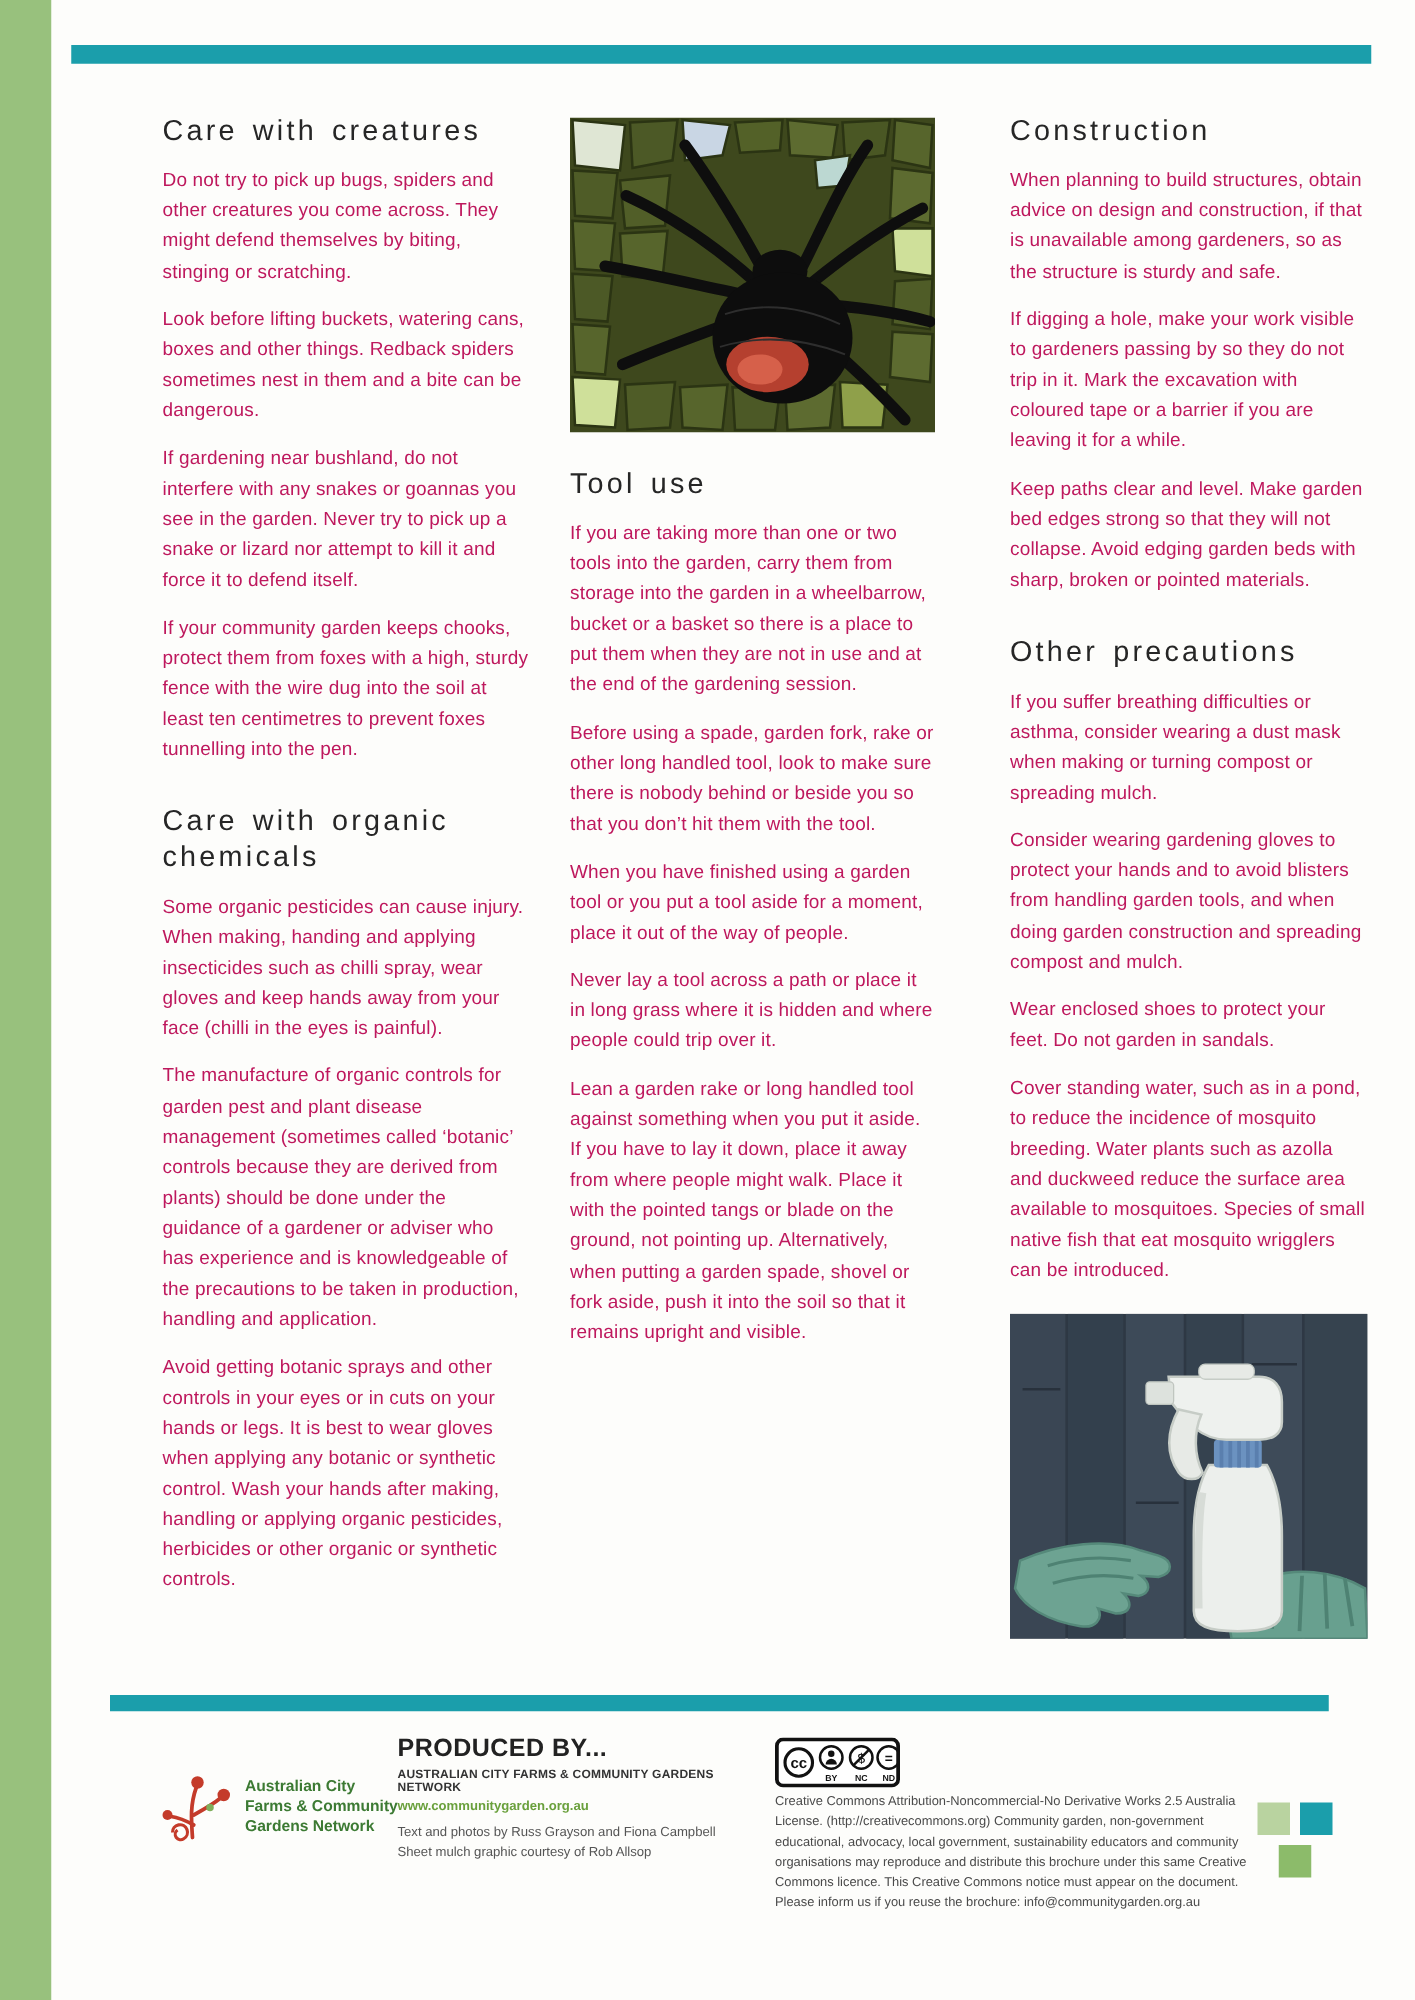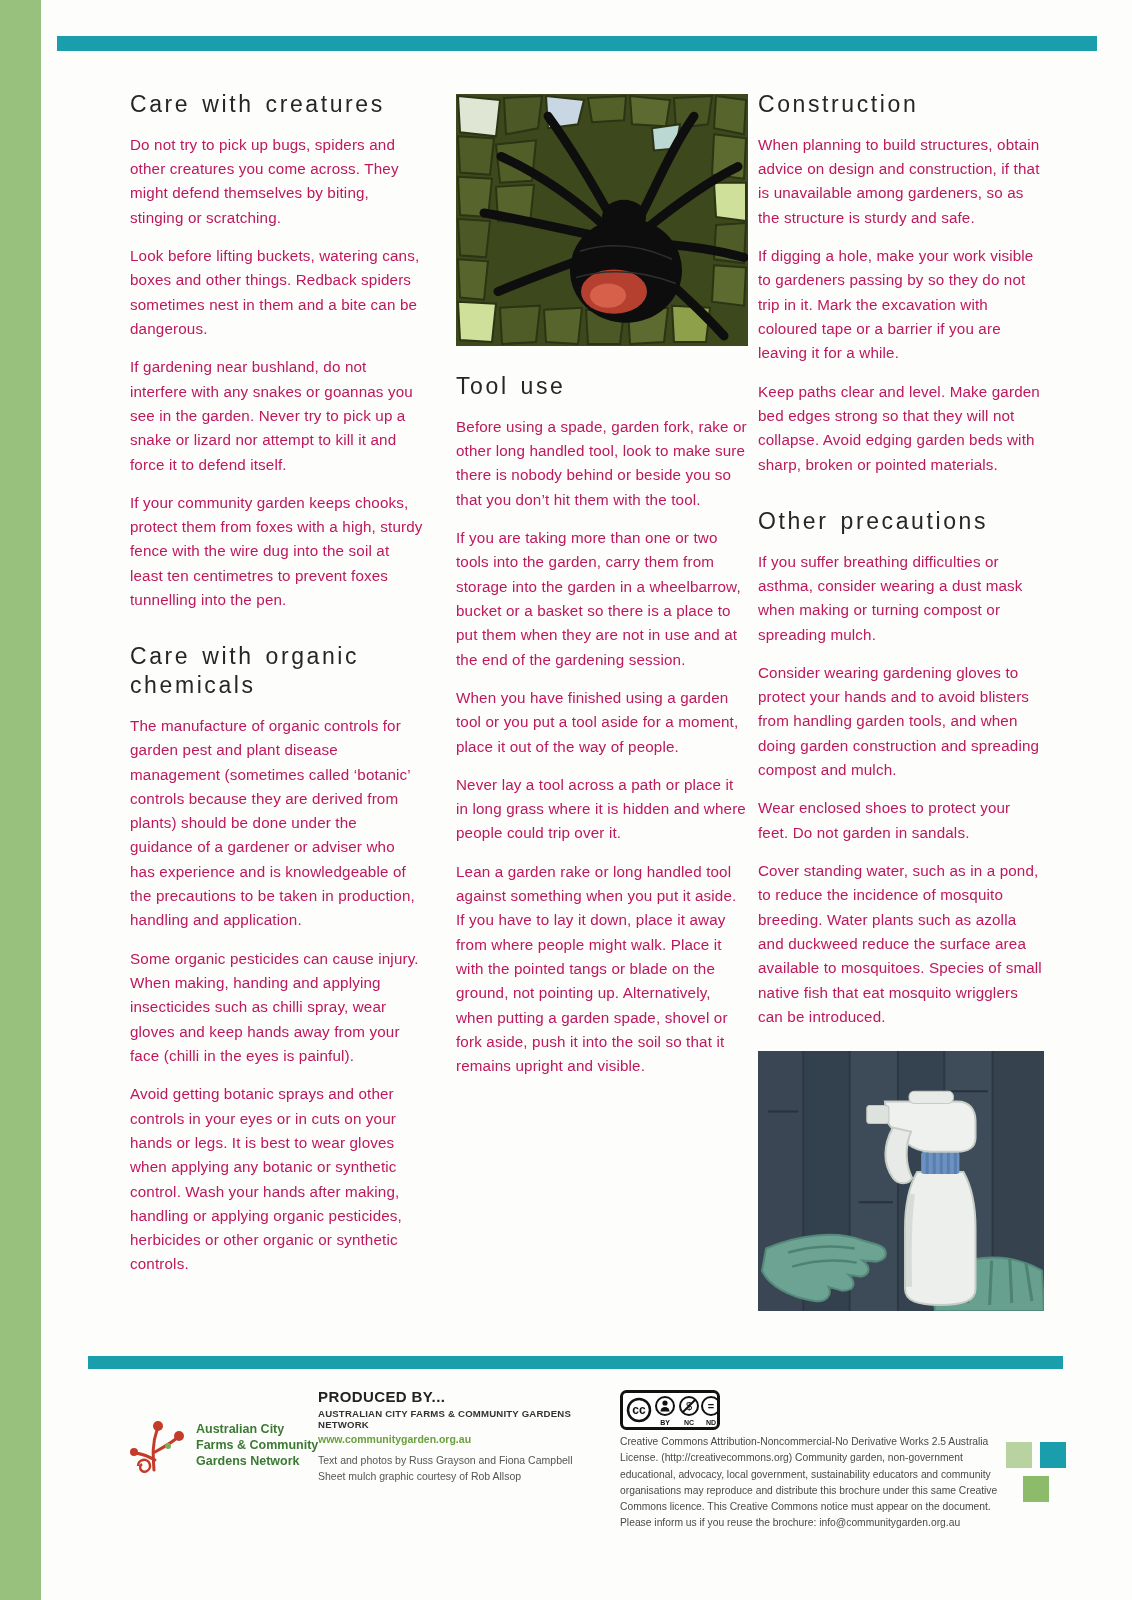--- a/index.html
+++ b/index.html
@@ -11,38 +11,38 @@
   .left-strip { position:absolute; left:0; top:0; width:41px; height:1600px;
     background:var(--strip_green,#98c17d); }
   .top-bar { position:absolute; left:57px; top:36px; width:1040px; height:15px;
     background:var(--teal,#1b9eab); }
   .bottom-bar { position:absolute; left:88px; top:1356px; width:975px; height:13px;
     background:var(--teal,#1b9eab); }
 
   .col { position:absolute; top:90px; }
   .col1 { left:130px; width:294px; }
   .col2 { left:456px; width:292px; }
-  .col3 { left:758px; width:286px; }
+  .col3 { left:808px; width:286px; }
 
   h2 { font-size:23px; font-weight:500; color:#262626; letter-spacing:2.6px;
     word-spacing:3px; margin:30px 0 14px; line-height:1.25; }
   .col h2:first-child { margin-top:0; }
   .col2 h2 { margin-top:0; }
   p { font-size:15.2px; line-height:1.6; letter-spacing:0.15px; margin:0 0 14px; color:#be185d; }
 
   figure { margin:0; padding:0; }
   .fig-spider { width:292px; height:252px; margin:4px 0 26px; }
   .fig-spray { width:286px; height:260px; margin:22px 0 0; }
   figure svg { display:block; width:100%; height:100%; }
 
   
   .footer-logo-block { position:absolute; left:124px; top:1392px; display:flex; gap:10px; align-items:center;margin-top:24px; }
   .logo-text div { color:#3c7a33; font-weight:bold; font-size:12.5px; line-height:1.3; }
   .produced { position:absolute; left:318px; top:1388px; width:292px; }
-  .produced-title { font-size:15px; font-weight:bold; color:#222; letter-spacing:0.4px; }
+  .produced-title { font-size:20px; font-weight:bold; color:#222; letter-spacing:0.4px; }
   .produced-org { font-size:9.6px; font-weight:bold; color:#333; margin-top:3px; letter-spacing:0.2px; }
   .produced-web { font-size:10.5px; color:#6aa03c; font-weight:bold; margin:3px 0 7px; }
   .produced-credit { font-size:10.5px; color:#555; line-height:1.55; }
   .cc-badge { position:absolute; left:620px; top:1390px; }
   .license { position:absolute; left:620px; top:1434px; width:380px;
     font-size:10.3px; line-height:1.58; color:#4a4a4a; }
   .squares { position:absolute; left:1006px; top:1442px; width:72px; height:64px; }
   .squares div { position:absolute; width:26px; height:26px; }
   .sq1 { left:0; top:0; background:#b9d3a0; }
   .sq2 { left:34px; top:0; background:var(--teal,#1b9eab); }
@@ -57,22 +57,22 @@
   <div class="top-bar"></div>
 
   <section class="col col1">
     <h2>Care with creatures</h2>
     <p>Do not try to pick up bugs, spiders and other creatures you come across. They might defend themselves by biting, stinging or scratching.</p>
     <p>Look before lifting buckets, watering cans, boxes and other things. Redback spiders sometimes nest in them and a bite can be dangerous.</p>
     <p>If gardening near bushland, do not interfere with any snakes or goannas you see in the garden. Never try to pick up a snake or lizard nor attempt to kill it and force it to defend itself.</p>
     <p>If your community garden keeps chooks, protect them from foxes with a high, sturdy fence with the wire dug into the soil at least ten centimetres to prevent foxes tunnelling into the pen.</p>
 
     <h2>Care with organic chemicals</h2>
+    <p>Some organic pesticides can cause injury. When making, handing and applying insecticides such as chilli spray, wear gloves and keep hands away from your face (chilli in the eyes is painful).</p>
     <p>The manufacture of organic controls for garden pest and plant disease management (sometimes called ‘botanic’ controls because they are derived from plants) should be done under the guidance of a gardener or adviser who has experience and is knowledgeable of the precautions to be taken in production, handling and application.</p>
-    <p>Some organic pesticides can cause injury. When making, handing and applying insecticides such as chilli spray, wear gloves and keep hands away from your face (chilli in the eyes is painful).</p>
     <p>Avoid getting botanic sprays and other controls in your eyes or in cuts on your hands or legs. It is best to wear gloves when applying any botanic or synthetic control. Wash your hands after making, handling or applying organic pesticides, herbicides or other organic or synthetic controls.</p>
   </section>
 
   <section class="col col2">
     <figure class="fig-spider">
       <svg viewBox="0 0 292 250" preserveAspectRatio="none">
         <rect width="292" height="250" fill="#3e481d"></rect>
         <g stroke="#2b3413" stroke-width="2">
           <polygon points="2,2 44,6 40,42 4,38" fill="#dfe6d4"></polygon>
           <polygon points="48,4 86,2 82,34 50,40" fill="#4c5926"></polygon>
@@ -112,22 +112,22 @@
         <ellipse cx="168" cy="122" rx="22" ry="17" fill="#0d0d0d"></ellipse>
         <ellipse cx="170" cy="175" rx="56" ry="52" fill="#0d0d0d"></ellipse>
         <ellipse cx="158" cy="196" rx="33" ry="22" fill="#b5402f"></ellipse>
         <ellipse cx="152" cy="200" rx="18" ry="12" fill="#d6604a"></ellipse>
         <path d="M124,156 Q168,142 216,164" stroke="#2e2e2e" stroke-width="1.5" fill="none"></path>
         <path d="M120,182 Q168,168 220,188" stroke="#2e2e2e" stroke-width="1.5" fill="none"></path>
       </svg>
     </figure>
 
     <h2>Tool use</h2>
+    <p>If you are taking more than one or two tools into the garden, carry them from storage into the garden in a wheelbarrow, bucket or a basket so there is a place to put them when they are not in use and at the end of the gardening session.</p>
     <p>Before using a spade, garden fork, rake or other long handled tool, look to make sure there is nobody behind or beside you so that you don’t hit them with the tool.</p>
-    <p>If you are taking more than one or two tools into the garden, carry them from storage into the garden in a wheelbarrow, bucket or a basket so there is a place to put them when they are not in use and at the end of the gardening session.</p>
     <p>When you have finished using a garden tool or you put a tool aside for a moment, place it out of the way of people.</p>
     <p>Never lay a tool across a path or place it in long grass where it is hidden and where people could trip over it.</p>
     <p>Lean a garden rake or long handled tool against something when you put it aside. If you have to lay it down, place it away from where people might walk. Place it with the pointed tangs or blade on the ground, not pointing up. Alternatively, when putting a garden spade, shovel or fork aside, push it into the soil so that it remains upright and visible.</p>
   </section>
 
   <section class="col col3">
     <h2>Construction</h2>
     <p>When planning to build structures, obtain advice on design and construction, if that is unavailable among gardeners, so as the structure is sturdy and safe.</p>
     <p>If digging a hole, make your work visible to gardeners passing by so they do not trip in it. Mark the excavation with coloured tape or a barrier if you are leaving it for a while.</p>
     <p>Keep paths clear and level.  Make garden bed edges strong so that they will not collapse. Avoid edging garden beds with sharp, broken or pointed materials.</p>

